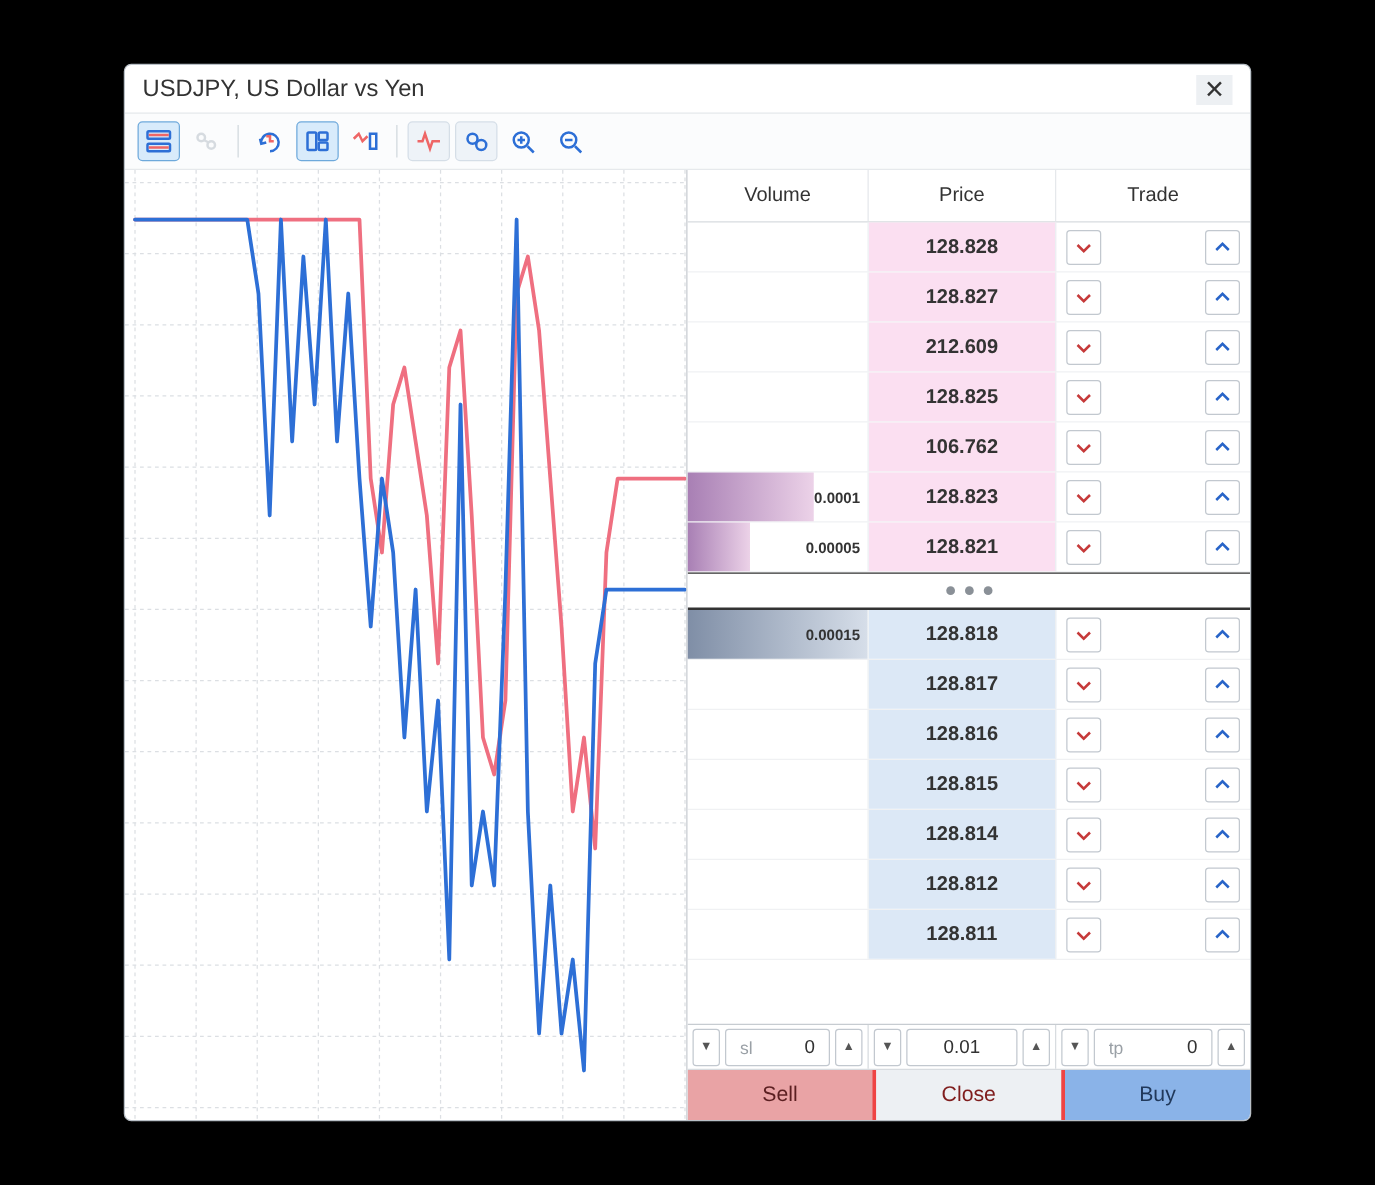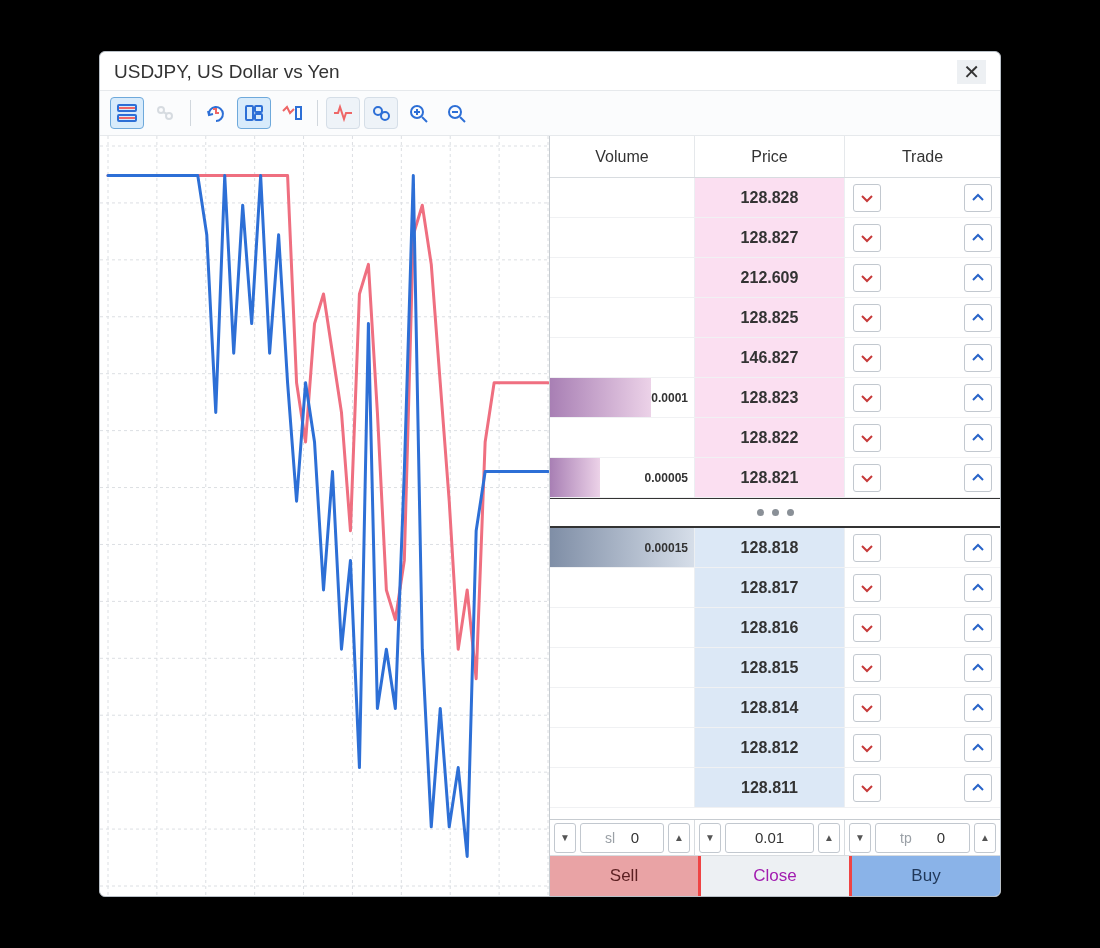--- a/index.html
+++ b/index.html
@@ -174,21 +174,21 @@
     justify-content: center;
     cursor: pointer;
     font-size: 10px;
     color: #555;
   }
   .stinput {
     flex: 1;
     height: 30px;
     border: 1px solid #c2c8cf;
     border-radius: 3px;
-    padding: 0 24px;
+    padding: 0 11px;
     text-align: right;
     font-size: 15px;
     display: flex;
     align-items: center;
     background: #fff;
   }
   .stinput .ph { color: #9aa0a6; margin-right: auto; font-size: 14px; }
   .actrow {
     display: flex;
     height: 40px;
@@ -197,21 +197,21 @@
     flex: 1;
     display: flex;
     align-items: center;
     justify-content: center;
     font-size: 17px;
     border-right: 3px solid #ef4444;
     cursor: pointer;
   }
   .actbtn:last-child { border-right: none; }
   .sell  { background: #e9a3a5; color: #5b1f21; }
-  .close { background: #edf0f3; color: #a21caf; }
+  .close { background: #edf0f3; color: #7f1d1d; }
   .buy   { background: #8ab3e8; color: #21395b; }
 
   .arrowbtn {
     width: 28px; height: 28px;
     border: 1px solid #c2c8cf;
     border-radius: 3px;
     background: #fff;
     display: flex;
     align-items: center;
     justify-content: center;
@@ -416,59 +416,40 @@
                   <polyline points="2,7 7,2 12,7" fill="none" stroke="currentColor" stroke-width="2"></polyline>
                 </svg>
   </div>
       </div>
     </div>
     <div class="domrow ask">
       <div class="cell col-vol">
         
         
       </div>
-      <div class="cell col-price">146.827</div>
+      <div class="cell col-price">106.762</div>
       <div class="cell col-trade">
         <div class="arrowbtn down">
     <svg width="14" height="10" viewBox="0 0 14 10">
                   <polyline points="2,3 7,8 12,3" fill="none" stroke="currentColor" stroke-width="2"></polyline>
                 </svg>
   </div>
               <div class="arrowbtn up">
     <svg width="14" height="10" viewBox="0 0 14 10">
                   <polyline points="2,7 7,2 12,7" fill="none" stroke="currentColor" stroke-width="2"></polyline>
                 </svg>
   </div>
       </div>
     </div>
     <div class="domrow ask">
       <div class="cell col-vol">
         <div class="volbar" style="width:70%;background:linear-gradient(90deg,#a87fb4,#ecd2e8)"></div>
         <span class="volval">0.0001</span>
       </div>
       <div class="cell col-price">128.823</div>
-      <div class="cell col-trade">
-        <div class="arrowbtn down">
-    <svg width="14" height="10" viewBox="0 0 14 10">
-                  <polyline points="2,3 7,8 12,3" fill="none" stroke="currentColor" stroke-width="2"></polyline>
-                </svg>
-  </div>
-              <div class="arrowbtn up">
-    <svg width="14" height="10" viewBox="0 0 14 10">
-                  <polyline points="2,7 7,2 12,7" fill="none" stroke="currentColor" stroke-width="2"></polyline>
-                </svg>
-  </div>
-      </div>
-    </div>
-    <div class="domrow ask">
-      <div class="cell col-vol">
-        
-        
-      </div>
-      <div class="cell col-price">128.822</div>
       <div class="cell col-trade">
         <div class="arrowbtn down">
     <svg width="14" height="10" viewBox="0 0 14 10">
                   <polyline points="2,3 7,8 12,3" fill="none" stroke="currentColor" stroke-width="2"></polyline>
                 </svg>
   </div>
               <div class="arrowbtn up">
     <svg width="14" height="10" viewBox="0 0 14 10">
                   <polyline points="2,7 7,2 12,7" fill="none" stroke="currentColor" stroke-width="2"></polyline>
                 </svg>

